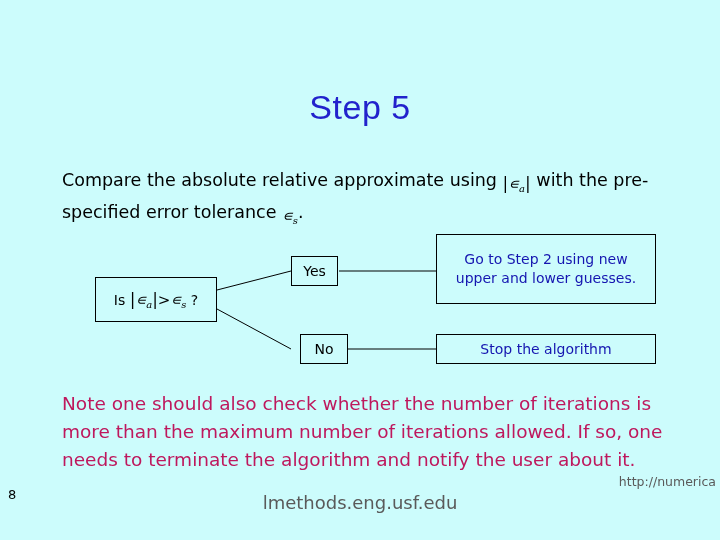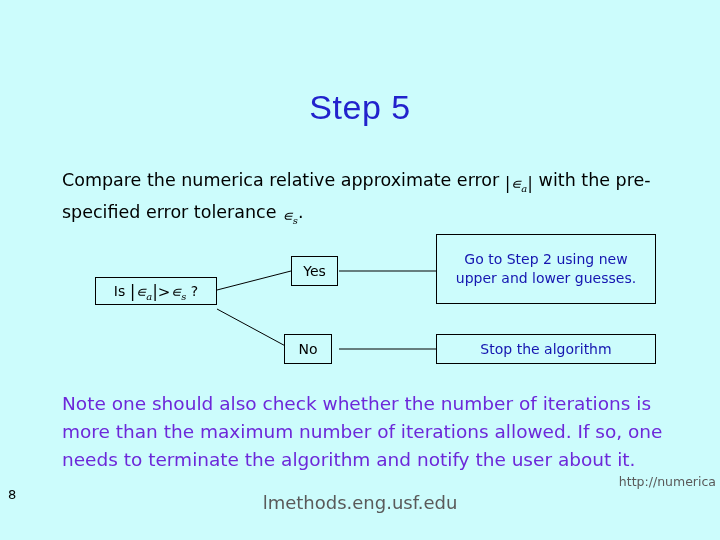--- a/index.html
+++ b/index.html
@@ -38,21 +38,21 @@
     font-size: 17.5px;
     color: #000;
     line-height: 25px;
   }
   .para2 {
     position: absolute;
     left: 62px;
     top: 390px;
     width: 620px;
     font-size: 18.5px;
-    color: #6d28d9;
+    color: #be185d;
     line-height: 28px;
   }
   .mathfrac {
     display: inline-block;
     vertical-align: -0.18em;
     font-family: "DejaVu Serif", serif;
     font-style: italic;
     font-size: 15px;
     white-space: nowrap;
   }
@@ -80,30 +80,30 @@
     color: #000;
     display: flex;
     align-items: center;
     justify-content: center;
     text-align: center;
   }
   .box-is {
     left: 95px;
     top: 277px;
     width: 122px;
-    height: 28px;
+    height: 45px;
   }
   .box-yes {
     left: 291px;
     top: 256px;
     width: 47px;
     height: 30px;
   }
   .box-no {
-    left: 284px;
+    left: 300px;
     top: 334px;
     width: 48px;
     height: 30px;
   }
   .box-goto {
     left: 436px;
     top: 234px;
     width: 220px;
     height: 70px;
     color: #1515b0;
@@ -149,21 +149,21 @@
   }
 </style>
 </head>
 <body>
 
 <div class="slide">
 
   <div class="title">Step 5</div>
 
   <div class="para1">
-    <span>Compare the numerica relative approximate error</span>
+    <span>Compare the absolute relative approximate using</span>
     <span class="mathfrac"><span class="bars">|</span><span class="eps">∊</span><span class="sub">a</span><span class="bars">|</span></span>
     <span>with the pre-specified error tolerance</span>
     <span class="mathfrac"><span class="eps">∊</span><span class="sub">s</span></span><span>.</span>
   </div>
 
   <svg class="connectors">
 
     <line x1="217" y1="290" x2="291" y2="271" stroke="#000" stroke-width="1"></line>
 
     <line x1="217" y1="309" x2="291" y2="349" stroke="#000" stroke-width="1"></line>

